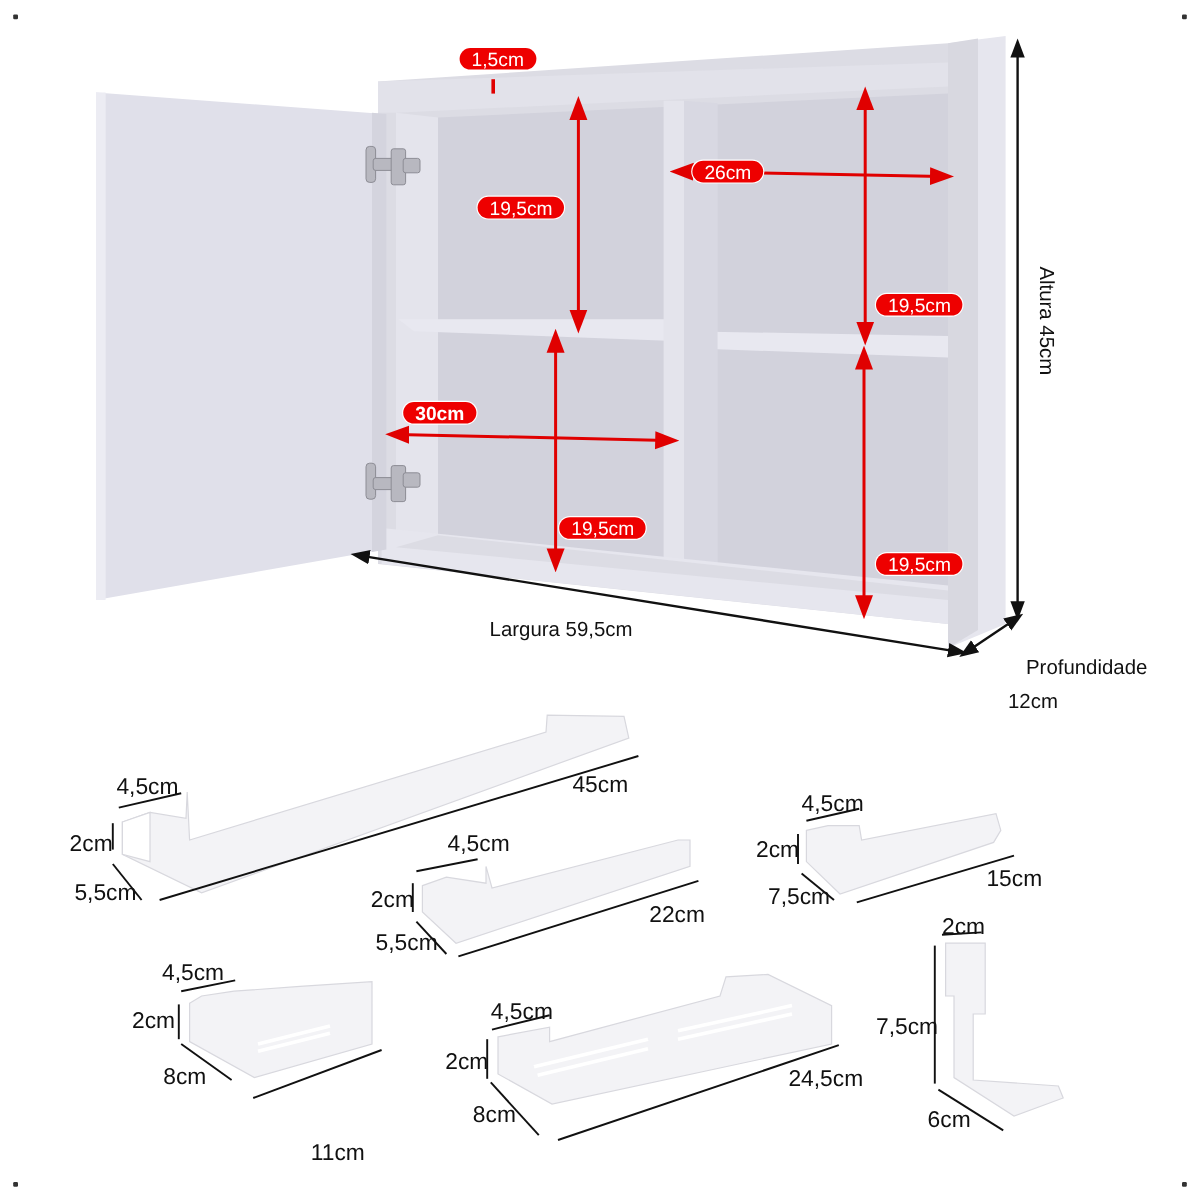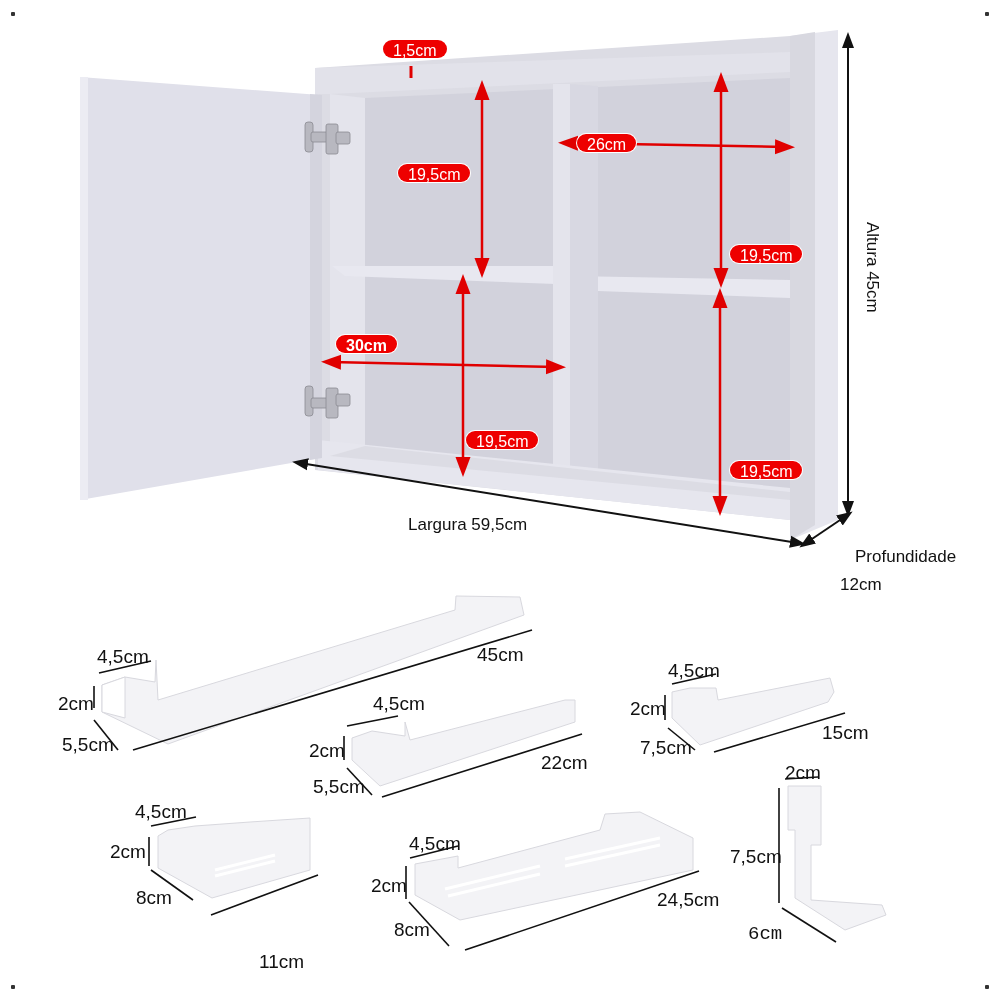--- a/index.html
+++ b/index.html
@@ -176,13 +176,13 @@
 <div class="smalltext" style="left:136px;top:887px;">8cm</div>
 <div class="smalltext" style="left:259px;top:951px;">11cm</div>
 
 <div class="smalltext" style="left:409px;top:833px;">4,5cm</div>
 <div class="smalltext" style="left:371px;top:875px;">2cm</div>
 <div class="smalltext" style="left:394px;top:919px;">8cm</div>
 <div class="smalltext" style="left:657px;top:889px;">24,5cm</div>
 
 <div class="smalltext" style="left:785px;top:762px;">2cm</div>
 <div class="smalltext" style="left:730px;top:846px;">7,5cm</div>
-<div class="smalltext" style="left:748px;top:923px;font-family:Liberation Mono, monospace;">6cm</div>
+<div class="smalltext" style="left:773px;top:923px;">6cm</div>
 
 </body></html>

